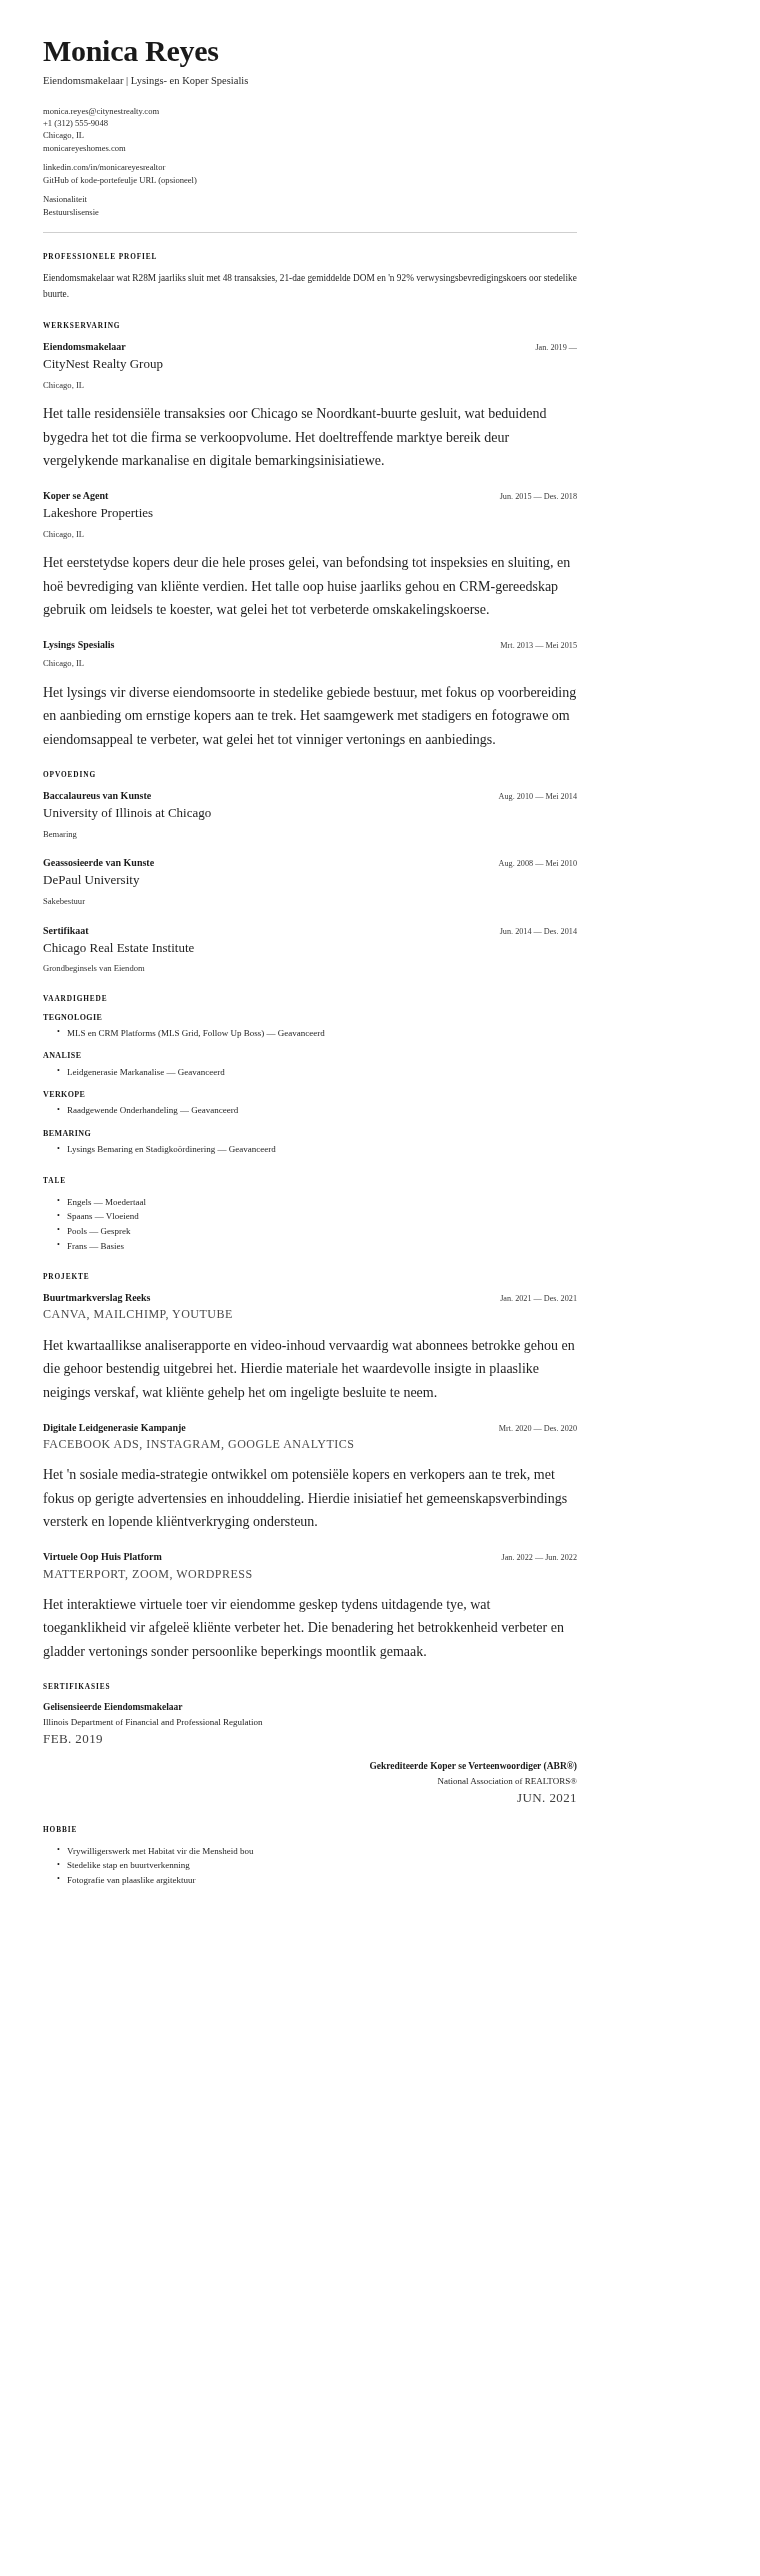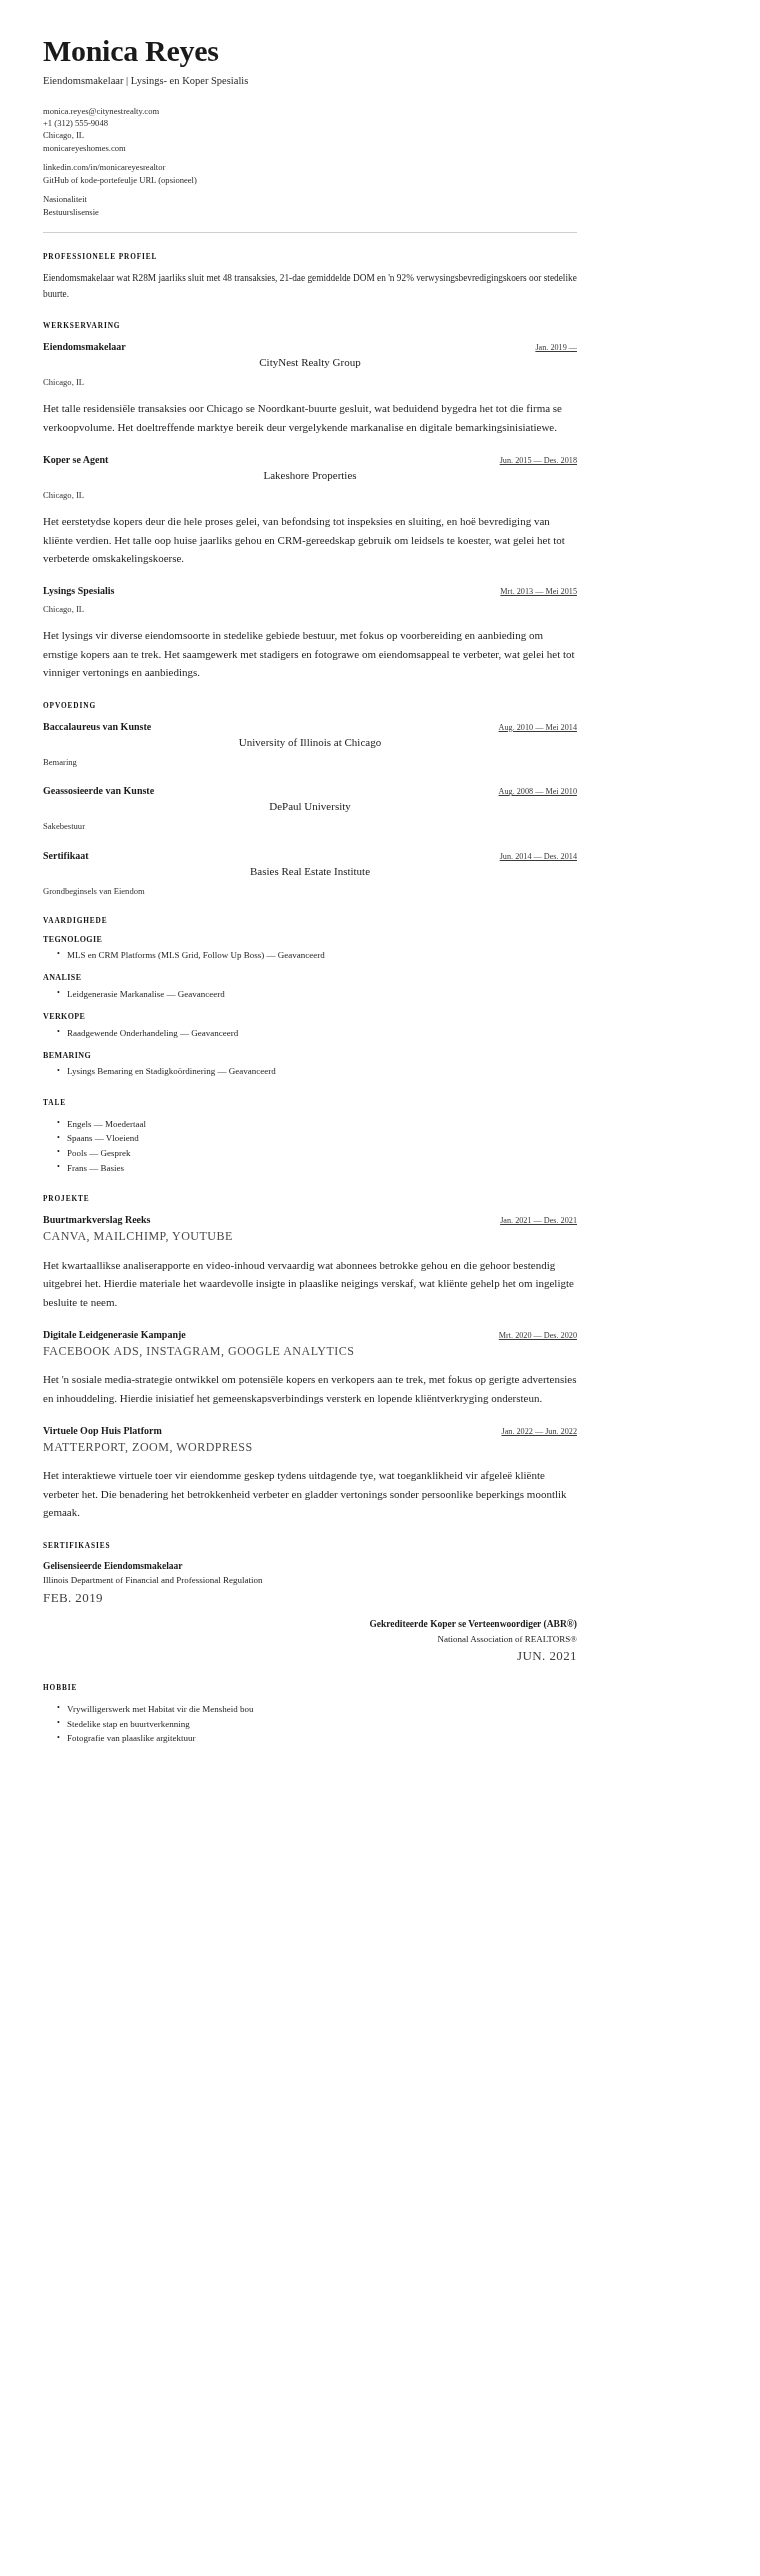--- a/index.html
+++ b/index.html
@@ -88,44 +88,42 @@
     font-size: 10px;
     font-weight: 700;
     margin: 0;
     line-height: 1.3;
   }
   .entry-dates {
     font-size: 8.2px;
     color: #3a3a3a;
     white-space: nowrap;
     flex: 0 0 auto;
-    text-decoration: underline;
   }
   .entry-org {
-    font-size: 11px;
+    font-size: 13px;
     color: #232323;
     margin: 1.9px 0 0 0;
     line-height: 1.4;
-    text-align: center;
   }
   .entry-meta {
     font-size: 8.6px;
     color: #333;
     margin: 5.7px 0 0 0;
     line-height: 1.4;
   }
   .entry-tags {
     font-size: 12px;
     letter-spacing: 0.5px;
     color: #4a4a4a;
     margin: 3.2px 0 0 0;
     text-transform: uppercase;
   }
   .entry-desc {
-    font-size: 11px;
+    font-size: 14px;
     line-height: 1.68;
     margin: 11.4px 0 0 0;
     max-width: 589px;
     color: #1f1f1f;
   }
 
   
   .skill-group { margin-bottom: 10.8px; }
   .skill-group:last-child { margin-bottom: 0; }
   .skill-cat {
@@ -265,21 +263,21 @@
       </div>
       <p class="entry-org">DePaul University</p>
       <p class="entry-meta">Sakebestuur</p>
     </div>
 
     <div class="entry">
       <div class="entry-head">
         <h3 class="entry-title">Sertifikaat</h3>
         <span class="entry-dates">Jun. 2014 — Des. 2014</span>
       </div>
-      <p class="entry-org">Basies Real Estate Institute</p>
+      <p class="entry-org">Chicago Real Estate Institute</p>
       <p class="entry-meta">Grondbeginsels van Eiendom</p>
     </div>
   </section>
 
   <section class="section">
     <h2 class="section-title">Vaardighede</h2>
 
     <div class="skill-group">
       <h3 class="skill-cat">Tegnologie</h3>
       <ul class="bullets">

